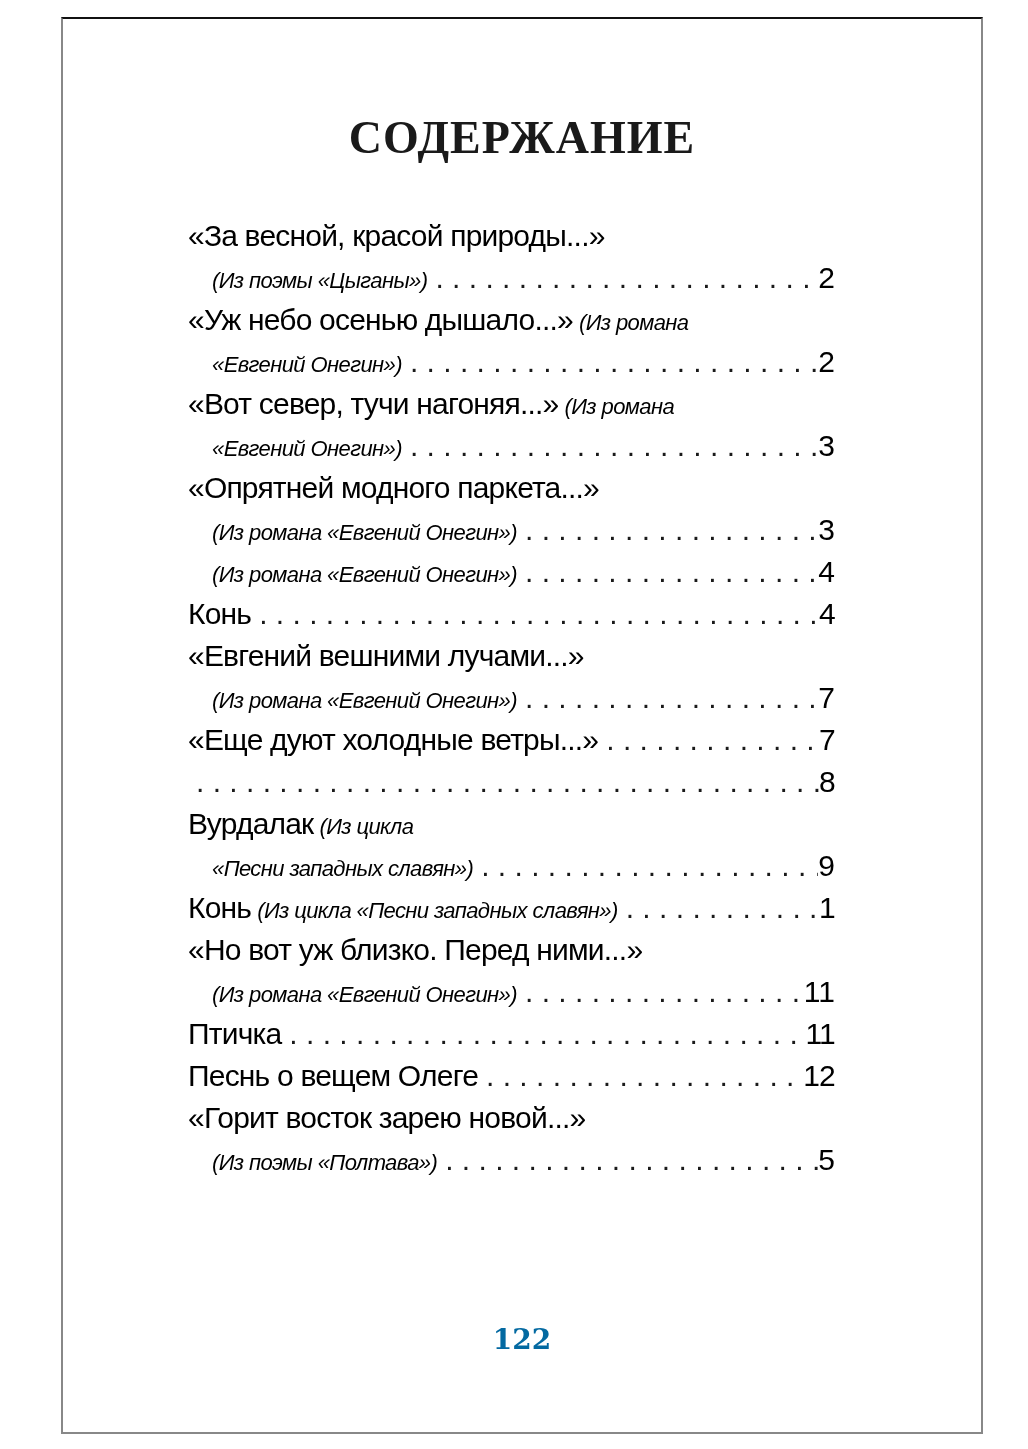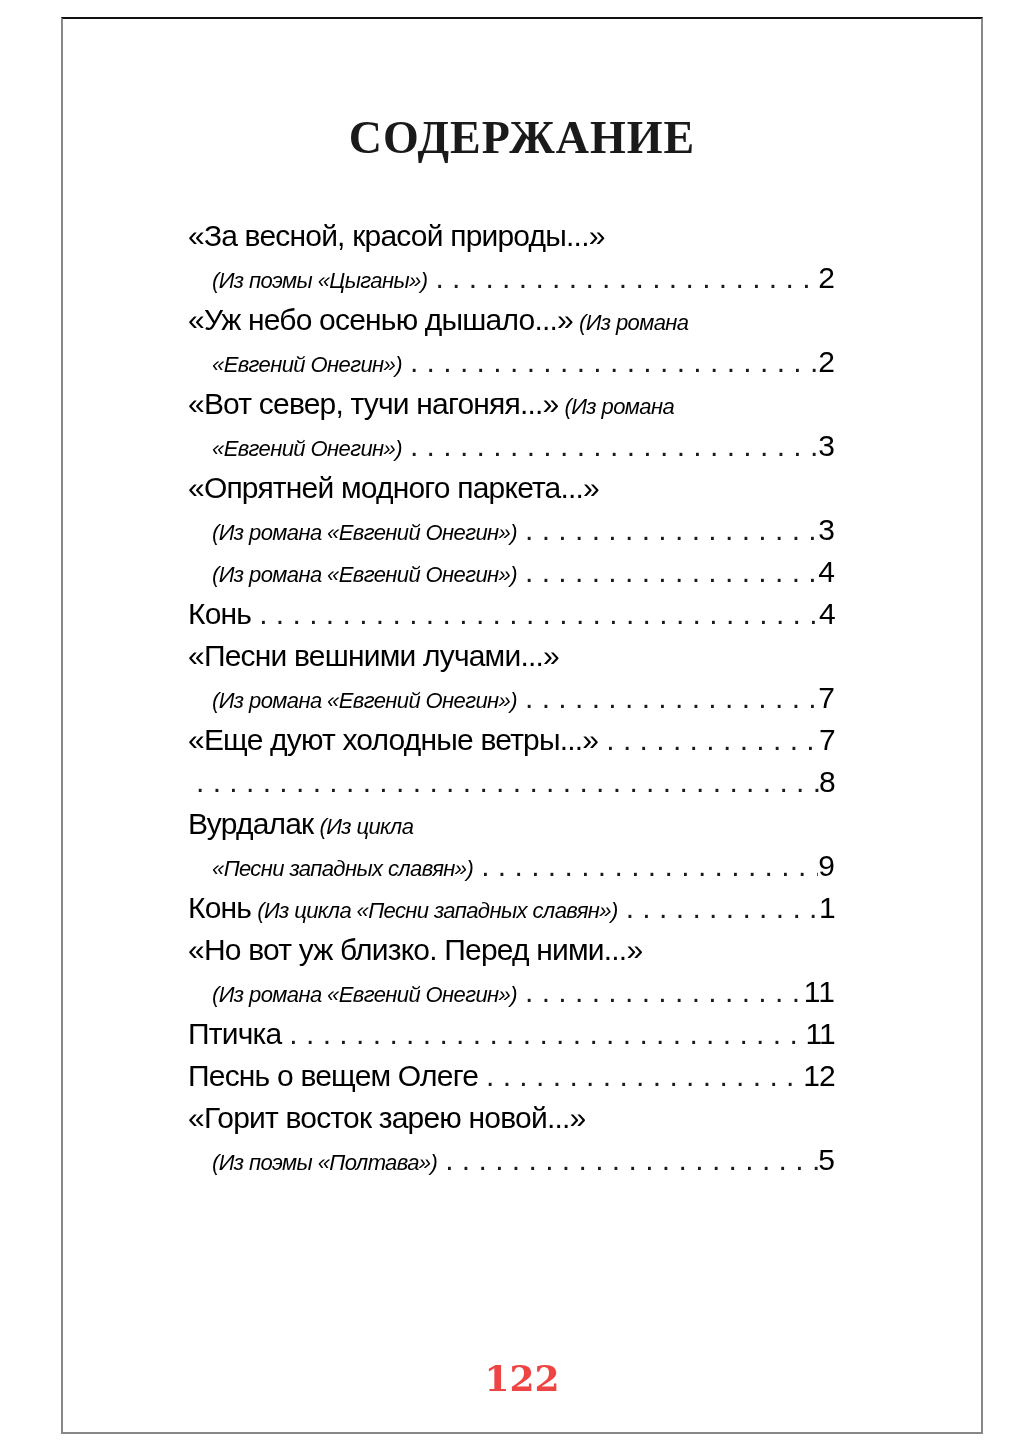--- a/index.html
+++ b/index.html
@@ -62,23 +62,22 @@
       flex: 0 0 auto;
       font-size: 30px;
       text-align: right;
     }
     .page-number {
       position: absolute;
       left: 0; right: 0; top: 1304px;
       text-align: center;
       font-family: "DejaVu Serif", serif;
       font-weight: bold;
-      font-size: 36px;
-      color: #ef4444;
-      margin-top: 34px;
+      font-size: 28px;
+      color: #0369a1;
     }
   </style>
 </head>
 <body>
 
 <div class="page">
   <h1 class="title">СОДЕРЖАНИЕ</h1>
 
   <div class="toc">
 
@@ -139,21 +138,21 @@
     <div class="entry">
       <div class="line main">
           <span>Конь</span>
           <span class="leader"></span>
           <span class="num">4</span>
         </div>
     </div>
 
     <div class="entry">
       <div class="line main">
-          <span>«Песни вешними лучами...»</span>
+          <span>«Евгений вешними лучами...»</span>
         </div>
       <div class="line sub">
           <span class="it first">(Из романа «Евгений Онегин»)</span>
           <span class="leader"></span>
           <span class="num">7</span>
         </div>
     </div>
 
     <div class="entry">
       <div class="line main">

